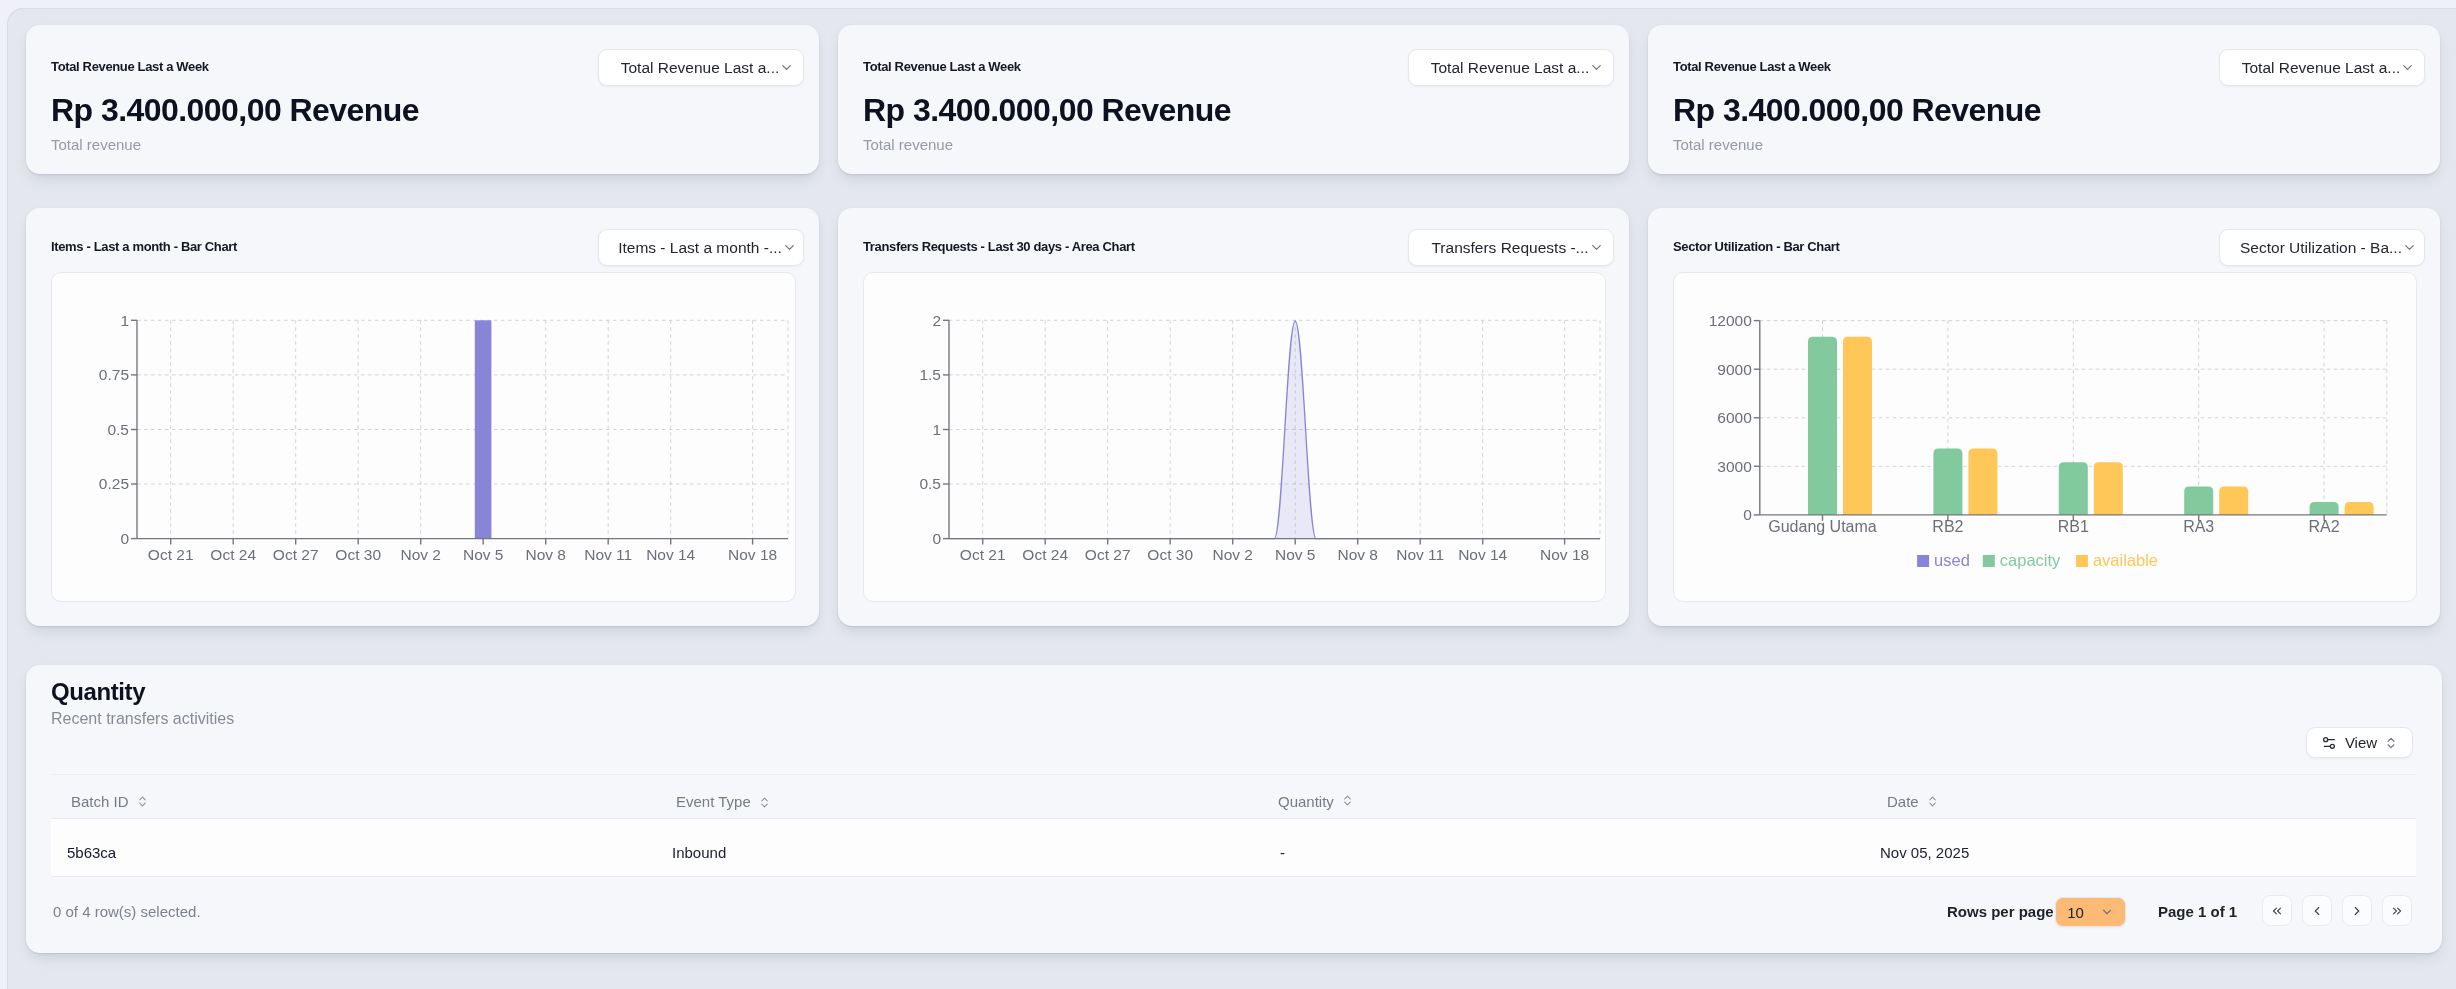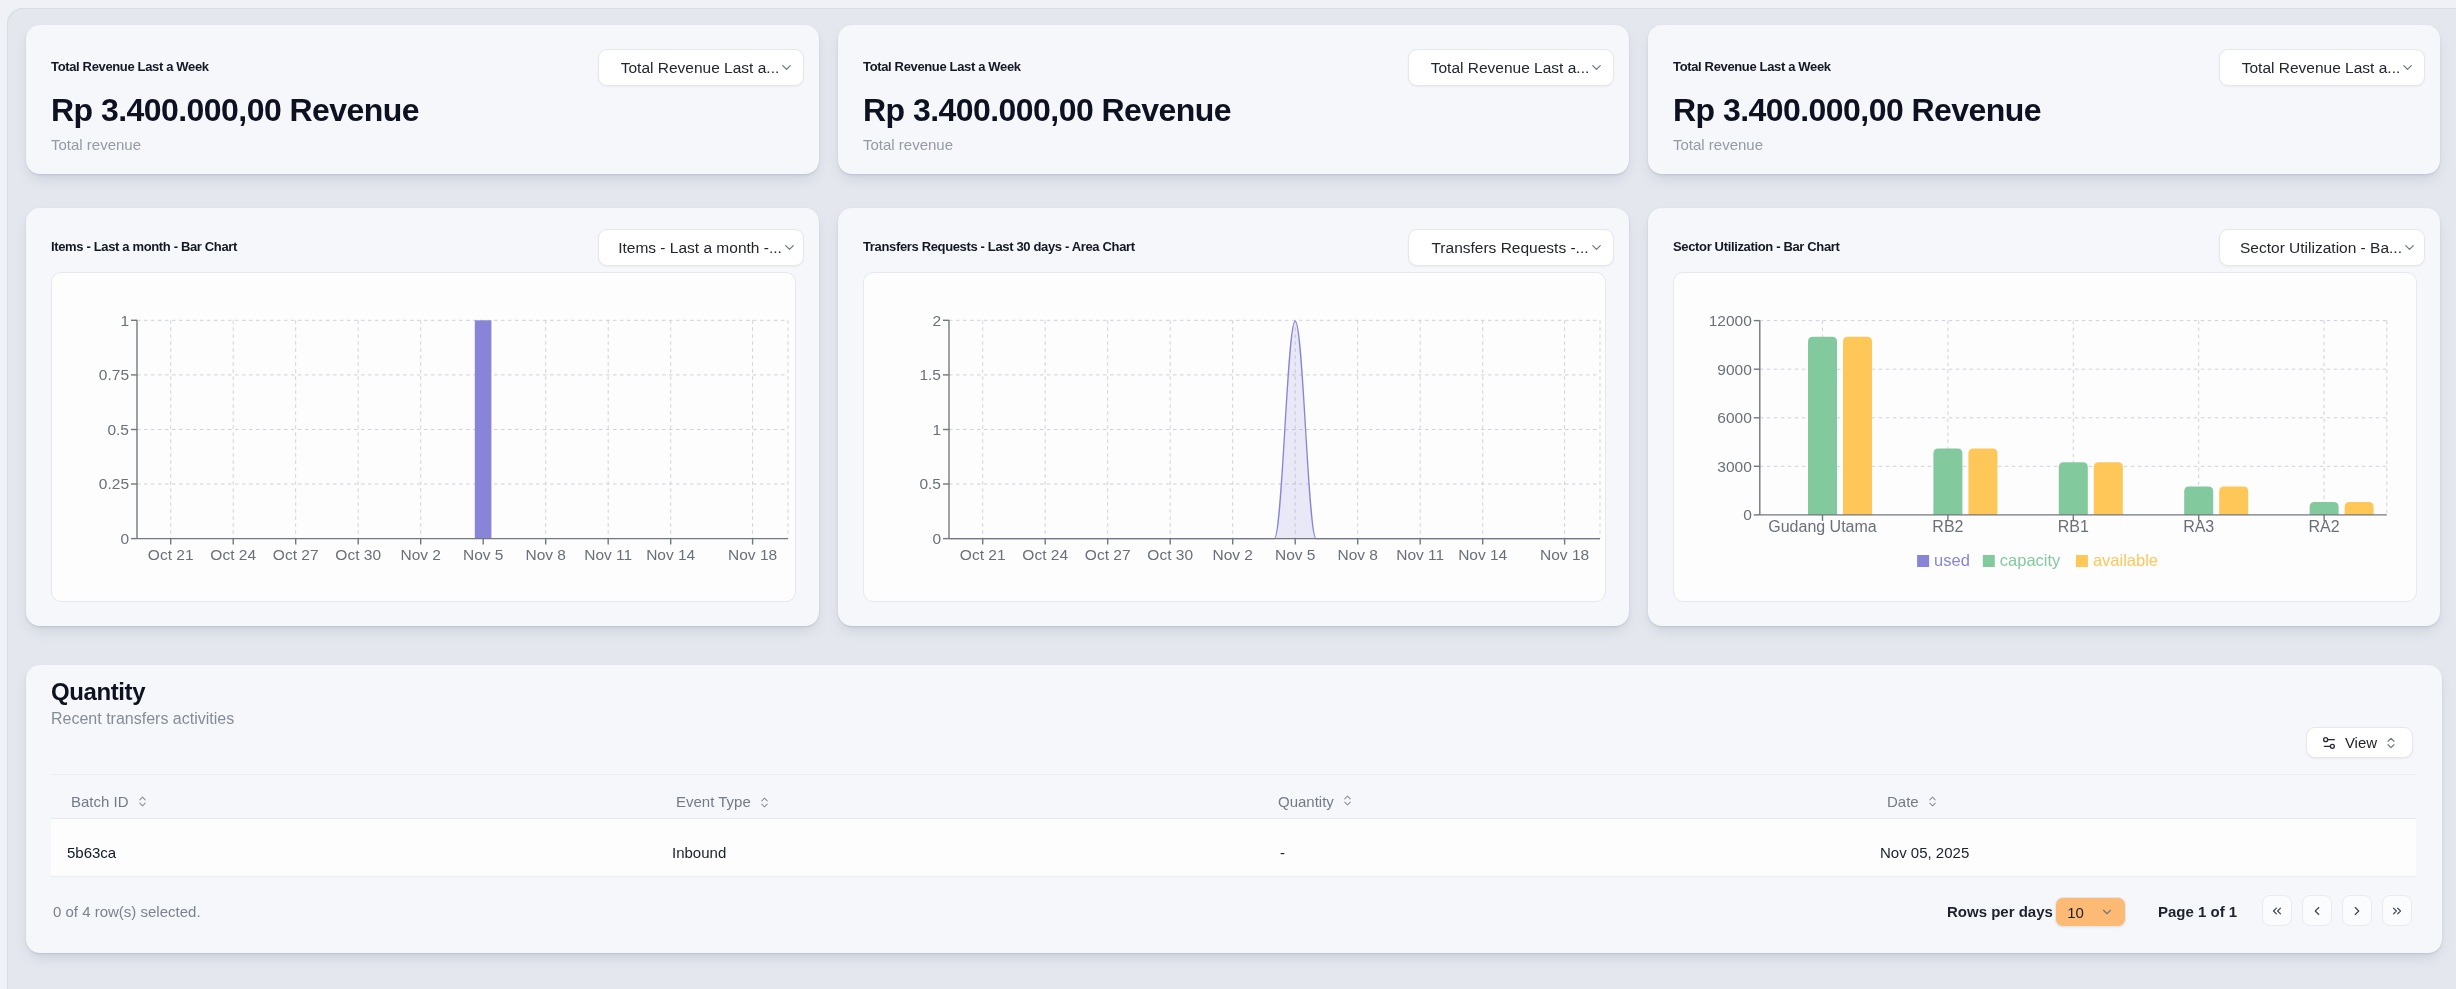--- a/index.html
+++ b/index.html
@@ -243,21 +243,21 @@
       <svg width="13" height="13" viewBox="0 0 24 24" fill="none" stroke="#8a909b" stroke-width="2" stroke-linecap="round" stroke-linejoin="round" style="">
         <path d="m7 15 5 5 5-5"></path>
         <path d="m7 9 5-5 5 5"></path>
       </svg>
     </span></div>
 <div style="position:absolute;left:67px;top:845px;font-size:15px;color:#0f172a;line-height:15px">5b63ca</div>
 <div style="position:absolute;left:672px;top:845px;font-size:15px;color:#20242e;line-height:15px">Inbound</div>
 <div style="position:absolute;left:1280px;top:845px;font-size:15px;color:#20242e;line-height:15px">-</div>
 <div style="position:absolute;left:1880px;top:845px;font-size:15px;color:#20242e;line-height:15px">Nov 05, 2025</div>
 <div style="position:absolute;left:53px;top:904px;font-size:15px;color:#7c828d;line-height:15px">0 of 4 row(s) selected.</div>
-<div style="position:absolute;left:1947px;top:904px;font-size:15px;font-weight:600;color:#1e222b;line-height:15px">Rows per days</div>
+<div style="position:absolute;left:1947px;top:904px;font-size:15px;font-weight:600;color:#1e222b;line-height:15px">Rows per page</div>
 <div style="position:absolute;left:2055px;top:897px;width:71px;height:30px;background:#fdba74;border:1px solid #e4e7ec;border-radius:8px;box-shadow:0 1px 2px rgba(16,24,40,.05);display:flex;align-items:center;justify-content:center;font-size:15px;color:#1c2029">
     <span style="margin-right:16px">10</span>
     <svg width="14" height="14" viewBox="0 0 24 24" fill="none" stroke="#707682" stroke-width="2" stroke-linecap="round" stroke-linejoin="round" style="">
       <path d="m6 9 6 6 6-6"></path>
     </svg>
   </div>
 <div style="position:absolute;left:2158px;top:904px;white-space:nowrap;font-size:15px;font-weight:600;color:#1e222b;line-height:15px">Page 1 of 1</div>
 <div style="position:absolute;left:2262px;top:895px;width:30px;height:31px;background:#fbfcfd;border:1px solid #e9ebf0;border-radius:8px;display:flex;align-items:center;justify-content:center">
     <svg width="14" height="14" viewBox="0 0 24 24" fill="none" stroke="#3f4551" stroke-width="2" stroke-linecap="round" stroke-linejoin="round" style="">
       <path d="m11 17-5-5 5-5"></path>

